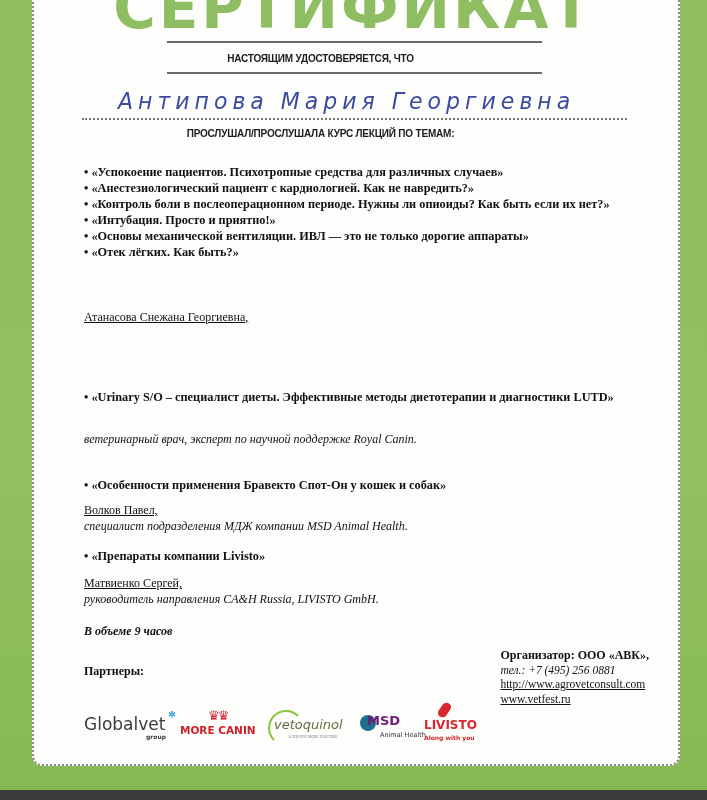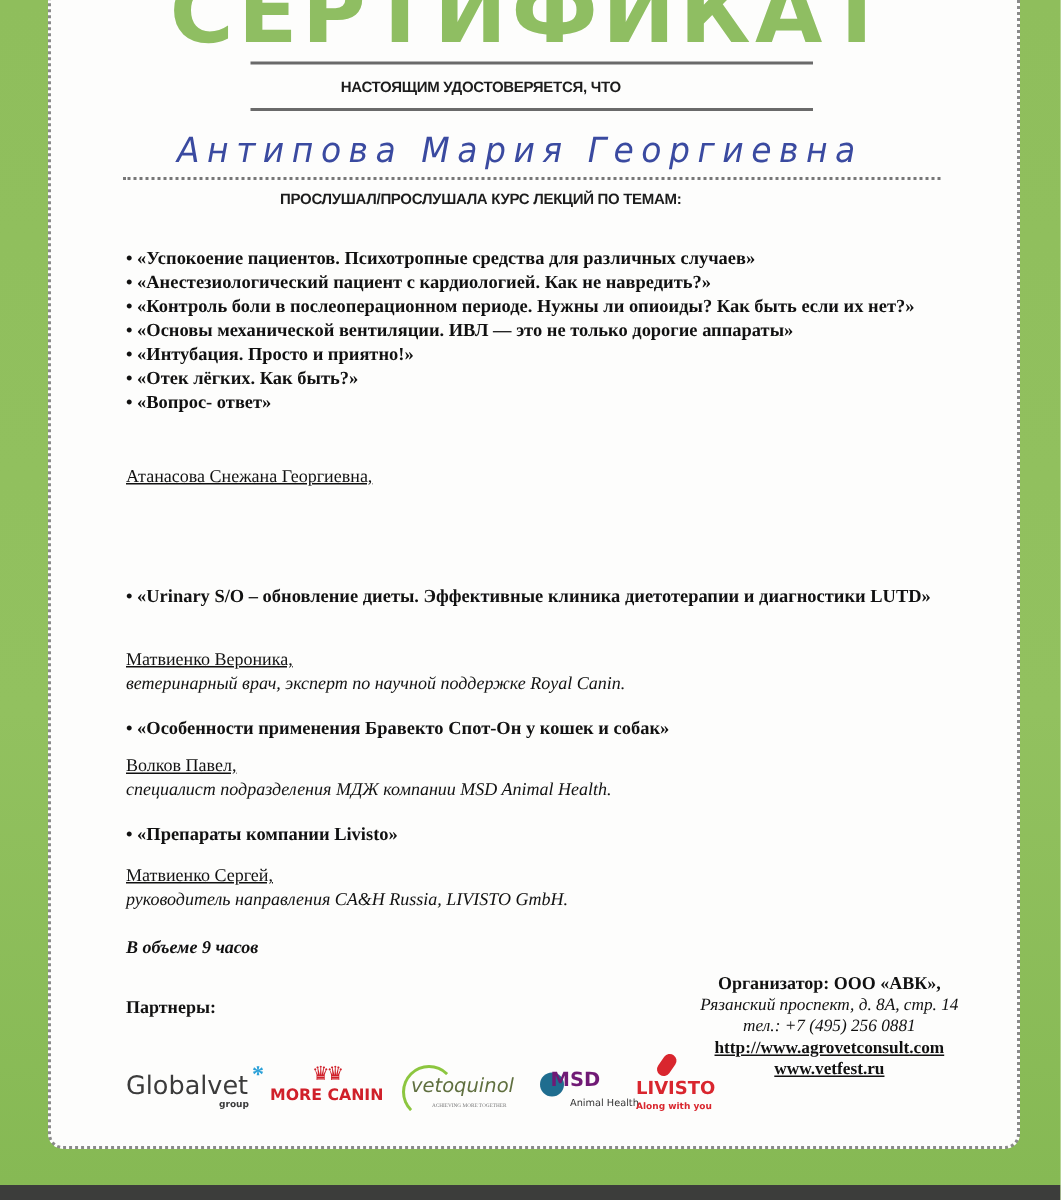--- a/index.html
+++ b/index.html
@@ -20,24 +20,24 @@
   .topics { position:absolute; left:84px; top:164px; width:560px; margin:0; padding:0; list-style:none; }
   .topics li { font-weight:bold; font-size:12.3px; line-height:16px; }
   .b { font-weight:bold; font-size:12.3px; line-height:16px; position:absolute; left:84px; width:560px; }
   .spk { position:absolute; left:84px; width:560px; font-size:12px; line-height:16px; }
   .spk .nm { text-decoration:underline; display:block; }
   .spk .ds { font-style:italic; display:block; }
   .hours { position:absolute; left:84px; top:624px; font-style:italic; font-weight:bold; font-size:12px; }
   .partners { position:absolute; left:84px; top:664px; font-weight:bold; font-size:12px; }
   .logos { position:absolute; left:84px; top:684px; height:40px; width:400px; }
   .logo { position:absolute; top:0; height:40px;margin-top:24px; }
-  .org { position:absolute; right:68px; top:648px; text-align:center; font-size:11.5px; line-height:14.5px; }
+  .org { position:absolute; right:58px; top:648px; text-align:left; font-size:11.5px; line-height:14.5px; }
   .org .o { font-weight:bold; font-size:12px; }
   .org .i { font-style:italic; }
-  .org .u { font-weight:bold; text-decoration:underline; }
+  .org .u { font-weight:normal; text-decoration:underline; }
 </style>
 </head>
 <body>
 
 <div class="frame"></div>
 <div class="darkbar"></div>
 <div class="paper"></div>
 
 <div class="title">СЕРТИФИКАТ</div>
 <div class="hr" style="top:41px"></div>
@@ -46,33 +46,31 @@
 
 <div class="namewrap">
   <span class="hand">Антипова  Мария  Георгиевна</span>
 </div>
 <div class="caps" style="top:128px">ПРОСЛУШАЛ/ПРОСЛУШАЛА КУРС ЛЕКЦИЙ ПО ТЕМАМ:</div>
 
 <ul class="topics">
   <li>• «Успокоение пациентов. Психотропные средства для различных случаев»</li>
   <li>• «Анестезиологический пациент с кардиологией. Как не навредить?»</li>
   <li>• «Контроль боли в послеоперационном периоде. Нужны ли опиоиды? Как быть если их нет?»</li>
+  <li>• «Интубация. Просто и приятно!»</li>
   <li>• «Основы механической вентиляции. ИВЛ — это не только дорогие аппараты»</li>
-  <li>• «Интубация. Просто и приятно!»</li>
   <li>• «Отек лёгких. Как быть?»</li>
-  <li>• «Вопрос- ответ»</li>
 </ul>
 
 <div class="spk" style="top:309px">
   <span class="nm">Атанасова Снежана Георгиевна,</span>
 </div>
 
-<div class="b" style="top:389px">• «Urinary S/O – обновление диеты. Эффективные клиника диетотерапии и диагностики LUTD»</div>
+<div class="b" style="top:389px">• «Urinary S/O – специалист диеты. Эффективные методы диетотерапии и диагностики LUTD»</div>
 <div class="spk" style="top:431px">
-  <span class="nm">Матвиенко Вероника,</span>
   <span class="ds">ветеринарный врач, эксперт по научной поддержке Royal Canin.</span>
 </div>
 
 <div class="b" style="top:477px">• «Особенности применения Бравекто Спот-Он у кошек и собак»</div>
 <div class="spk" style="top:502px">
   <span class="nm">Волков Павел,</span>
   <span class="ds">специалист подразделения МДЖ компании MSD Animal Health.</span>
 </div>
 
 <div class="b" style="top:548px">• «Препараты компании Livisto»</div>
@@ -106,17 +104,16 @@
   </div>
   <div class="logo" style="left:340px;width:60px">
     <span style="position:absolute;left:16px;top:-6px;width:9px;height:16px;border-radius:5px;background:#d9262e;transform:rotate(35deg)"></span>
     <span style="position:absolute;left:0;top:10px;font-family:'DejaVu Sans',sans-serif;font-weight:bold;font-size:12px;color:#d9262e">LIVISTO</span>
     <span style="position:absolute;left:0;top:26px;font-family:'DejaVu Sans',sans-serif;font-weight:bold;font-size:6px;color:#d9262e;white-space:nowrap">Along with you</span>
   </div>
 </div>
 
 <div class="org">
   <div class="o">Организатор: ООО «АВК»,</div>
-  <div class="i">Рязанский проспект, д. 8А, стр. 14</div>
   <div class="i">тел.: +7 (495) 256 0881</div>
   <div class="u">http://www.agrovetconsult.com</div>
   <div class="u">www.vetfest.ru</div>
 </div>
 
 </body></html>

